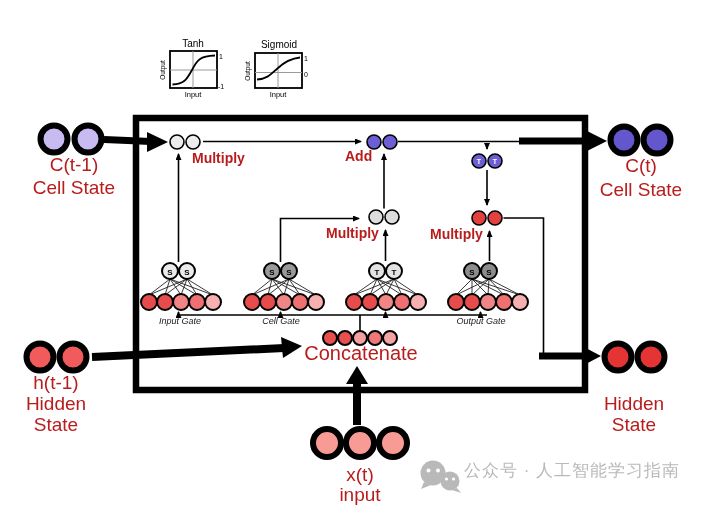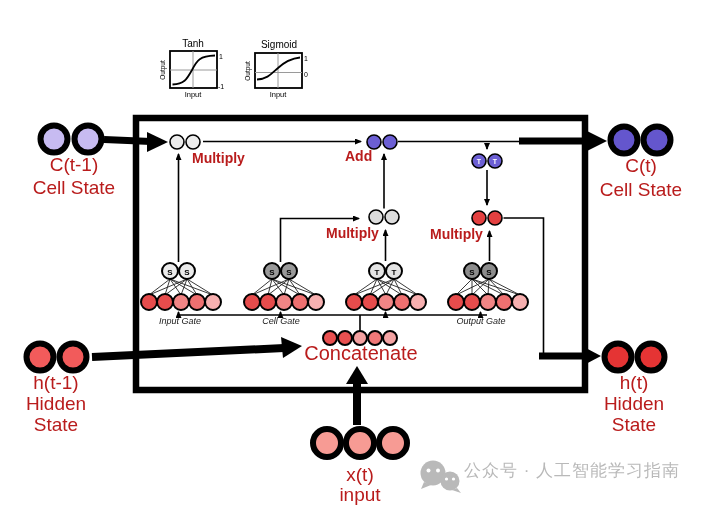--- a/index.html
+++ b/index.html
@@ -189,21 +189,20 @@
 <div class="lbl big center" style="left:24px;top:155px;width:100px;">C(t-1)</div>
 <div class="lbl big center" style="left:14px;top:178px;width:120px;">Cell State</div>
 
 <div class="lbl big center" style="left:591px;top:156px;width:100px;">C(t)</div>
 <div class="lbl big center" style="left:581px;top:180px;width:120px;">Cell State</div>
 
 <div class="lbl big center" style="left:6px;top:373px;width:100px;">h(t-1)</div>
 <div class="lbl big center" style="left:6px;top:394px;width:100px;">Hidden</div>
 <div class="lbl big center" style="left:6px;top:415px;width:100px;">State</div>
 
-<div class="lbl big center" style="left:584px;top:373px;width:100px;">h(t)</div>
 <div class="lbl big center" style="left:584px;top:394px;width:100px;">Hidden</div>
 <div class="lbl big center" style="left:584px;top:415px;width:100px;">State</div>
 
 <div class="lbl big center" style="left:310px;top:465px;width:100px;">x(t)</div>
 <div class="lbl big center" style="left:310px;top:485px;width:100px;">input</div>
 
 <div class="lbl opb" style="left:192px;top:151px;">Multiply</div>
 <div class="lbl opb" style="left:345px;top:149px;">Add</div>
 <div class="lbl opb" style="left:326px;top:226px;">Multiply</div>
 <div class="lbl opb" style="left:430px;top:227px;">Multiply</div>

